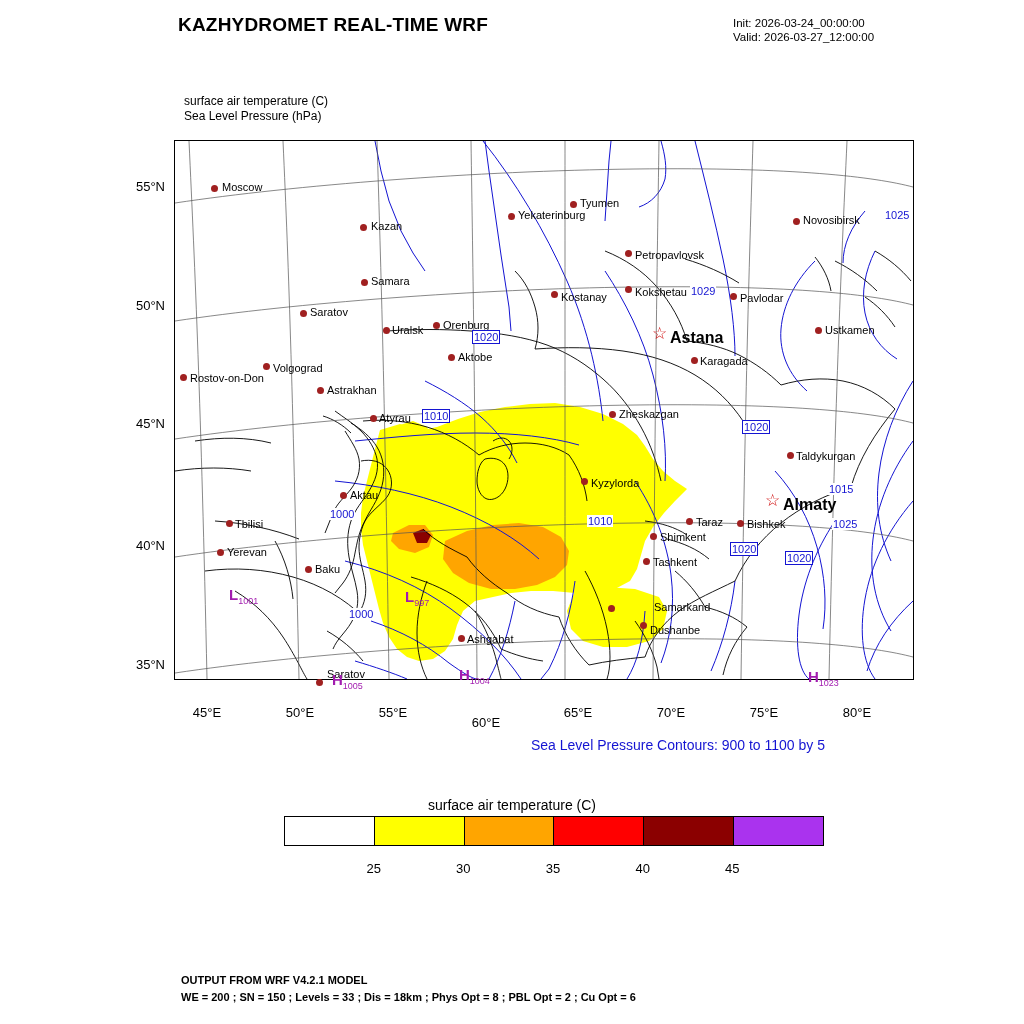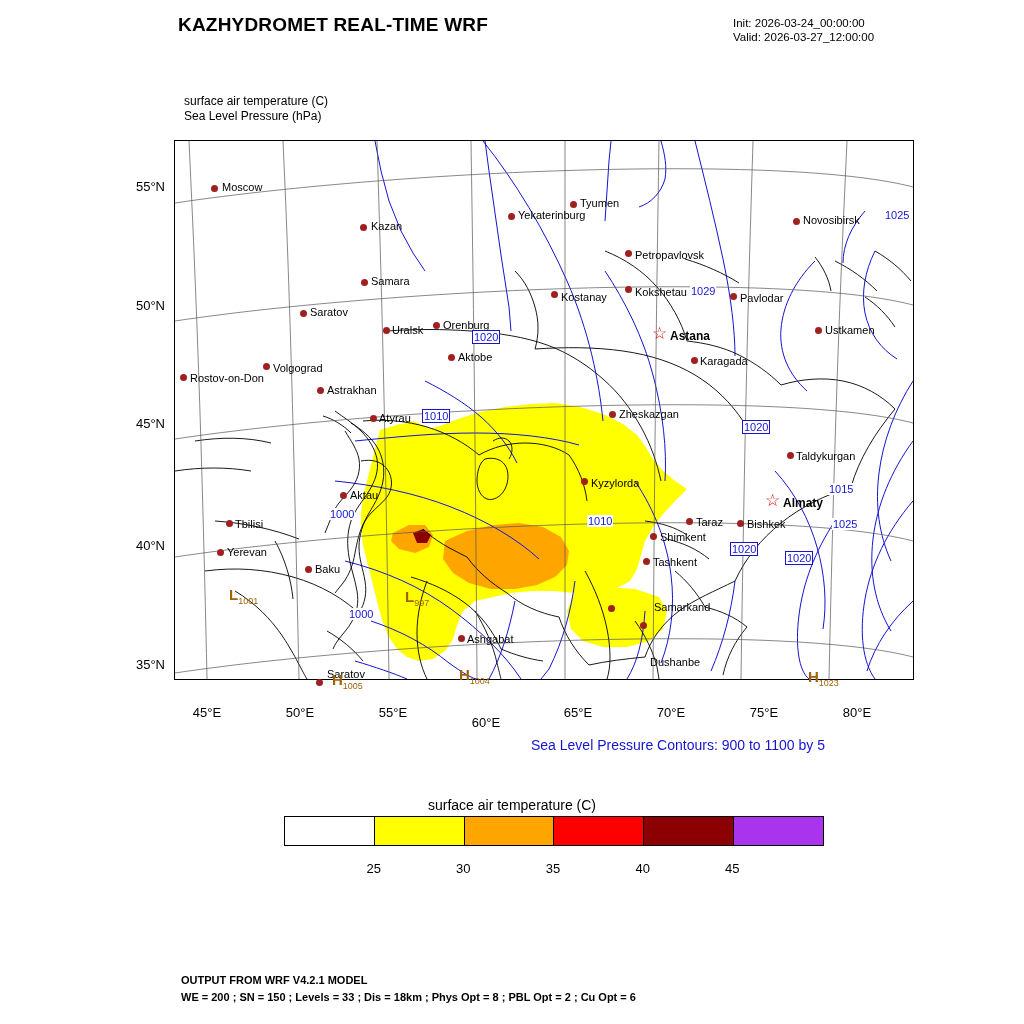--- a/index.html
+++ b/index.html
@@ -82,21 +82,21 @@
     border-radius: 50%;
   }
   .capital-star {
     position: absolute;
     color: #d01010;
     font-size: 17px;
     line-height: 1;
   }
   .capital-label {
     position: absolute;
-    font-size: 12px;
+    font-size: 16px;
     font-weight: bold;
     color: #000;
     white-space: nowrap;
   }
 
   
   .press-box {
     position: absolute;
     font-size: 11px;
     color: #1414d2;
@@ -109,21 +109,21 @@
   .press-plain {
     position: absolute;
     font-size: 11px;
     color: #1414d2;
     background: #ffffff;
     padding: 0 1px;
     white-space: nowrap;
   }
   .hl-mark {
     position: absolute;
-    color: #a16207;
+    color: #a21caf;
     white-space: nowrap;
   }
   .hl-mark .big { font-size: 15px; font-weight: bold; }
   .hl-mark .small { font-size: 9px; vertical-align: sub; }
 
   
   #contour-caption {
     left: 531px; top: 737px;
     font-size: 14px;
     color: #1414d2;
@@ -382,21 +382,21 @@
     <div class="city-label" style="left: 235px; top: 518px;">Tbilisi</div>
     <div class="city-dot" style="left: 217px; top: 549px;"></div>
     <div class="city-label" style="left: 227px; top: 546px;">Yerevan</div>
     <div class="city-dot" style="left: 643px; top: 558px;"></div>
     <div class="city-label" style="left: 653px; top: 556px;">Tashkent</div>
     <div class="city-dot" style="left: 305px; top: 566px;"></div>
     <div class="city-label" style="left: 315px; top: 563px;">Baku</div>
     <div class="city-dot" style="left: 608px; top: 605px;"></div>
     <div class="city-label" style="left: 654px; top: 601px;">Samarkand</div>
     <div class="city-dot" style="left: 640px; top: 622px;"></div>
-    <div class="city-label" style="left: 650px; top: 624px; margin-top: 32px;">Dushanbe</div>
+    <div class="city-label" style="left: 650px; top: 624px;">Dushanbe</div>
     <div class="city-dot" style="left: 458px; top: 635px;"></div>
     <div class="city-label" style="left: 467px; top: 633px;">Ashgabat</div>
     <div class="city-dot" style="left: 316px; top: 679px;"></div>
     <div class="city-label" style="left: 327px; top: 668px;">Saratov</div>
   </div>
 <div id="capital-layer">
     <div class="capital-star" style="left: 652px; top: 325px;">☆</div>
     <div class="capital-label" style="left: 670px; top: 329px;">Astana</div>
     <div class="capital-star" style="left: 765px; top: 492px;">☆</div>
     <div class="capital-label" style="left: 783px; top: 496px;">Almaty</div>

